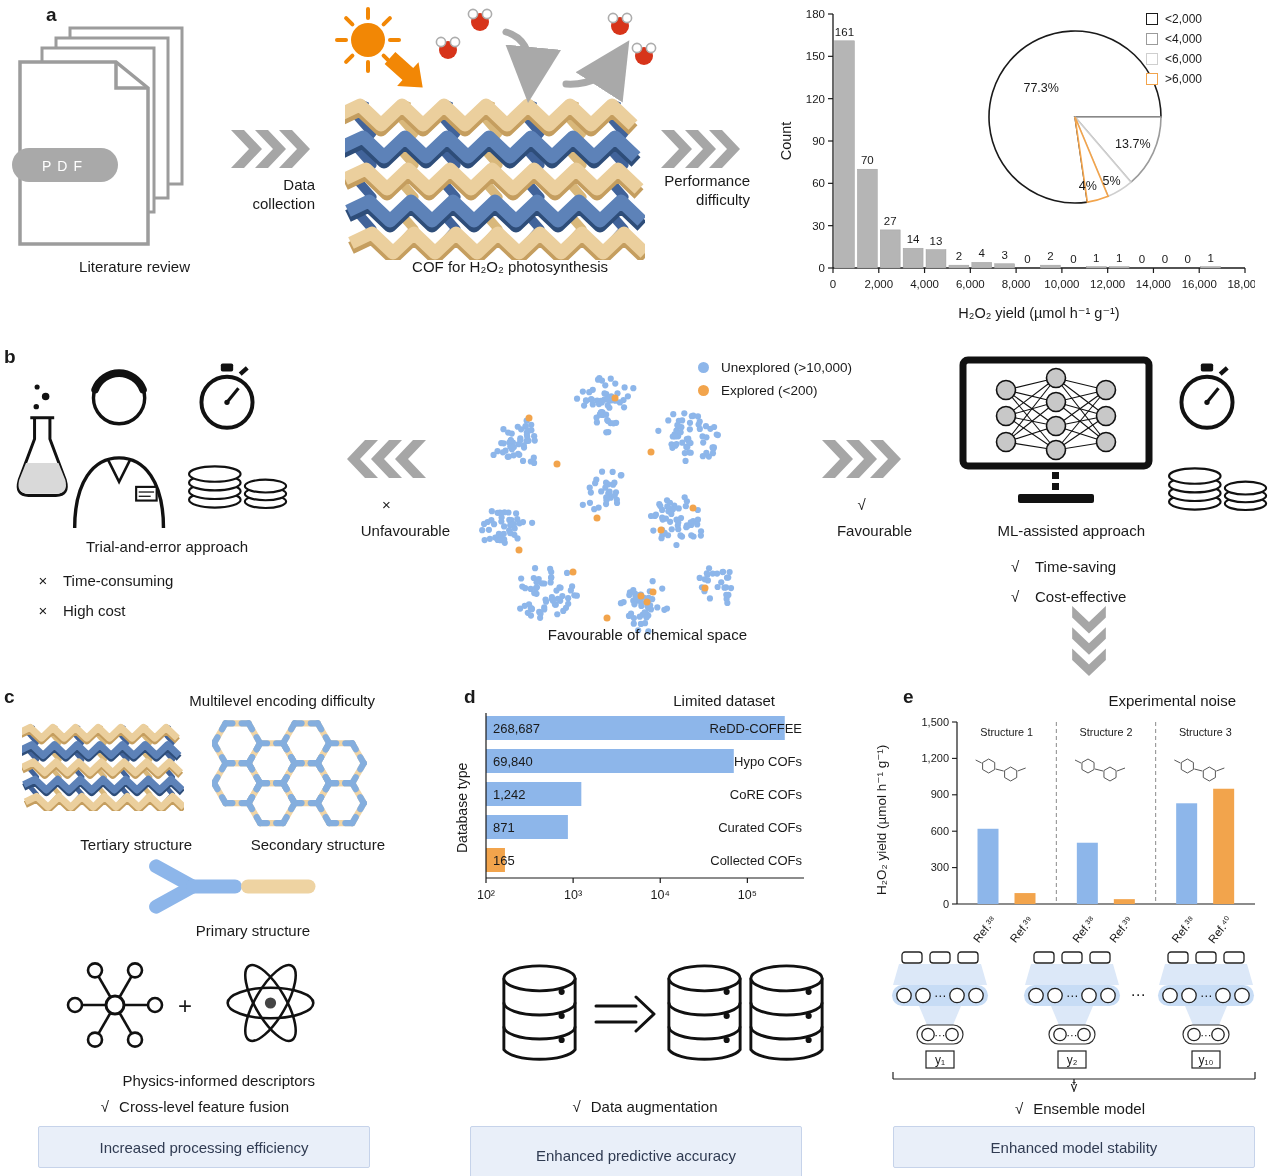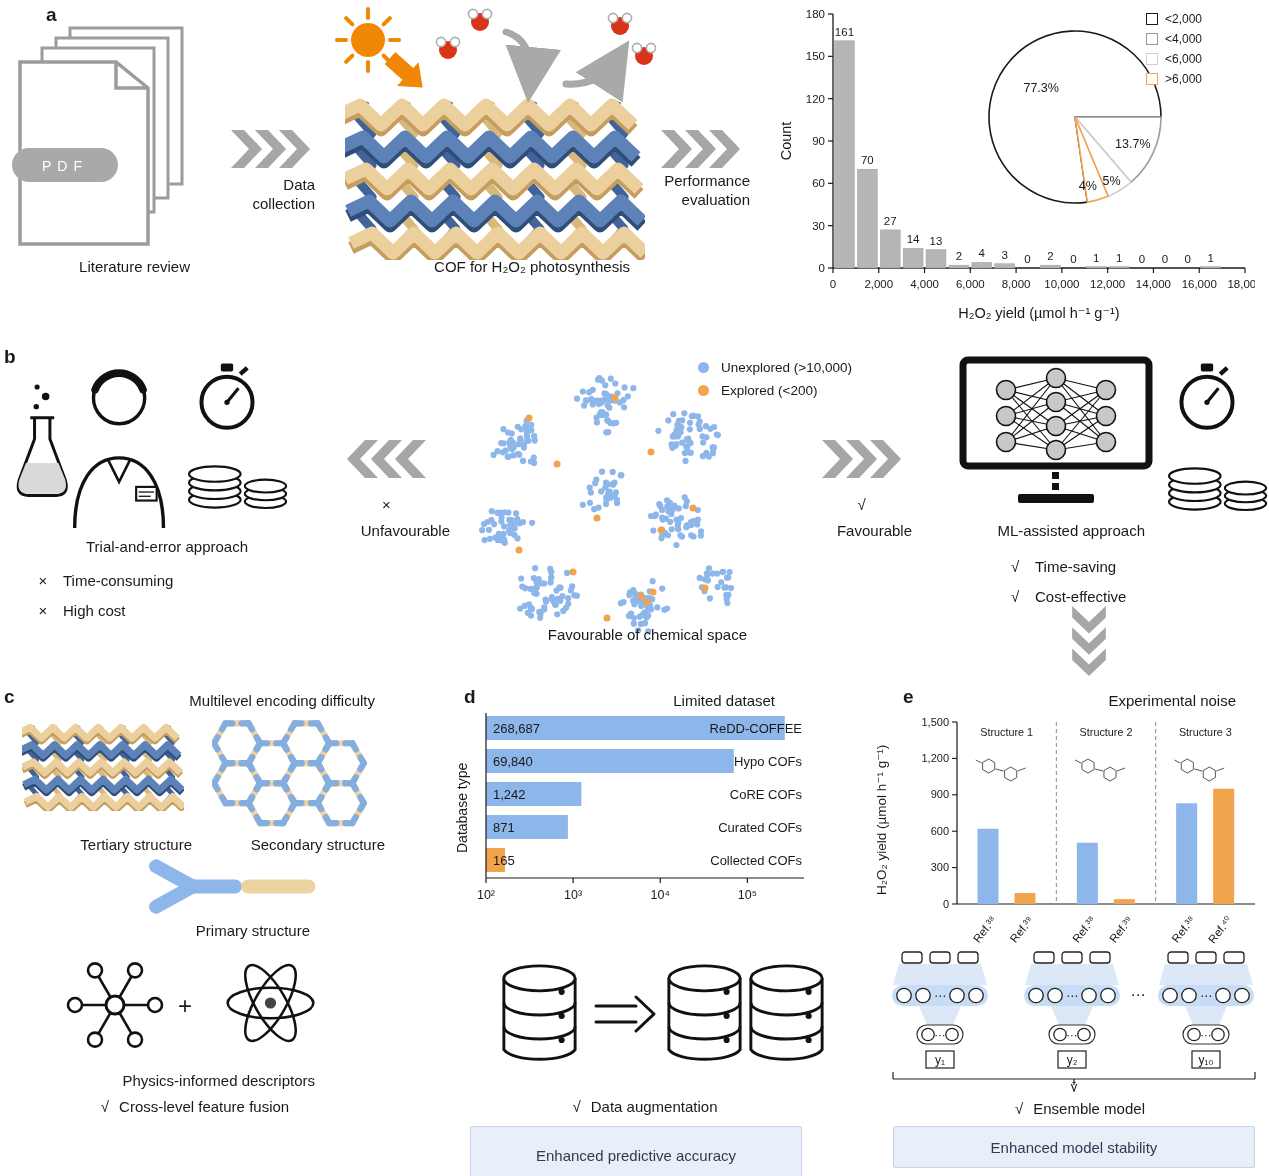--- a/index.html
+++ b/index.html
@@ -140,26 +140,26 @@
         <circle cx="-7" cy="-8" r="4.6" fill="#fff" stroke="#adadad" stroke-width="1.6"></circle>
         <circle cx="7" cy="-8" r="4.6" fill="#fff" stroke="#adadad" stroke-width="1.6"></circle>
       </g>
     <g transform="translate(226,54)">
         <circle r="9" fill="#d7341a"></circle>
         <circle cx="-7" cy="-8" r="4.6" fill="#fff" stroke="#adadad" stroke-width="1.6"></circle>
         <circle cx="7" cy="-8" r="4.6" fill="#fff" stroke="#adadad" stroke-width="1.6"></circle>
       </g>
   </svg>
 
-  <div class="abs cap" style="left:370px;top:258px;width:260px">COF for H₂O₂ photosynthesis</div>
+  <div class="abs cap" style="left:348px;top:258px;width:260px">COF for H₂O₂ photosynthesis</div>
 
   <svg class="abs" style="left:661px;top:130px" width="79" height="38">
       <use href="#chev3"></use>
     </svg>
-  <div class="abs cap" style="left:650px;top:172px;width:100px">Performance evaluation</div>
+  <div class="abs cap" style="left:650px;top:172px;width:100px">Performance difficulty</div>
 
   <div class="abs" style="left:775px;top:0"><svg width="480" height="332">
         <line x1="58" y1="268" x2="470" y2="268" stroke="#1a1a1a" stroke-width="1.3"></line>
         <line x1="58" y1="268" x2="58" y2="14" stroke="#1a1a1a" stroke-width="1.3"></line>
         <g>
           <rect x="59.5" y="40.8111111111111" width="19.88888888888889" height="227.1888888888889" fill="#b5b5b5" stroke="#a0a0a0" stroke-width="0.5"></rect>
           <text x="69.44444444444444" y="35.8111111111111" font-size="11.5" text-anchor="middle" font-family="Liberation Sans, DejaVu Sans, sans-serif" fill="#1a1a1a">161</text>
           <rect x="82.38888888888889" y="169.22222222222223" width="19.88888888888889" height="98.77777777777779" fill="#b5b5b5" stroke="#a0a0a0" stroke-width="0.5"></rect>
           <text x="92.33333333333333" y="164.22222222222223" font-size="11.5" text-anchor="middle" font-family="Liberation Sans, DejaVu Sans, sans-serif" fill="#1a1a1a">70</text>
           <rect x="105.27777777777777" y="229.9" width="19.88888888888889" height="38.1" fill="#b5b5b5" stroke="#a0a0a0" stroke-width="0.5"></rect>
@@ -1004,20 +1004,21 @@
       <ellipse cx="57" cy="50" rx="42" ry="15" transform="rotate(120 57 50)"></ellipse>
     </g>
     <circle cx="57" cy="50" r="5.5" fill="#444"></circle>
   </svg>
   <div class="abs cap" style="left:75px;top:1072px;width:240px">Physics-informed descriptors</div>
 
   <div class="abs checkline" style="left:55px;top:1098px;width:280px">
     <span>√</span>
     <span>Cross-level feature fusion</span>
   </div>
+  <div class="abs infobox" style="left:38px;top:1126px;width:332px;height:42px">Increased processing efficiency</div>
 
   <div class="abs plabel" style="left:464px;top:686px">d</div>
   <div class="abs cap" style="left:515px;top:692px;width:260px">Limited dataset</div>
   <div class="abs vlabel" style="left:452px;top:728px;height:160px">Database type</div>
   <div class="abs" style="left:478px;top:712px"><svg width="330" height="198">
         <g>
           <rect x="8" y="4" width="298.76724275668005" height="24" fill="#8db6ea"></rect>
           <text x="15" y="20.5" font-size="13" text-anchor="start" font-family="Liberation Sans, DejaVu Sans, sans-serif" fill="#1a1a1a">268,687</text>
           <text x="324" y="20.5" font-size="13" text-anchor="end" font-family="Liberation Sans, DejaVu Sans, sans-serif" fill="#1a1a1a">ReDD-COFFEE</text>
           <rect x="8" y="37" width="247.7877110580299" height="24" fill="#8db6ea"></rect>

